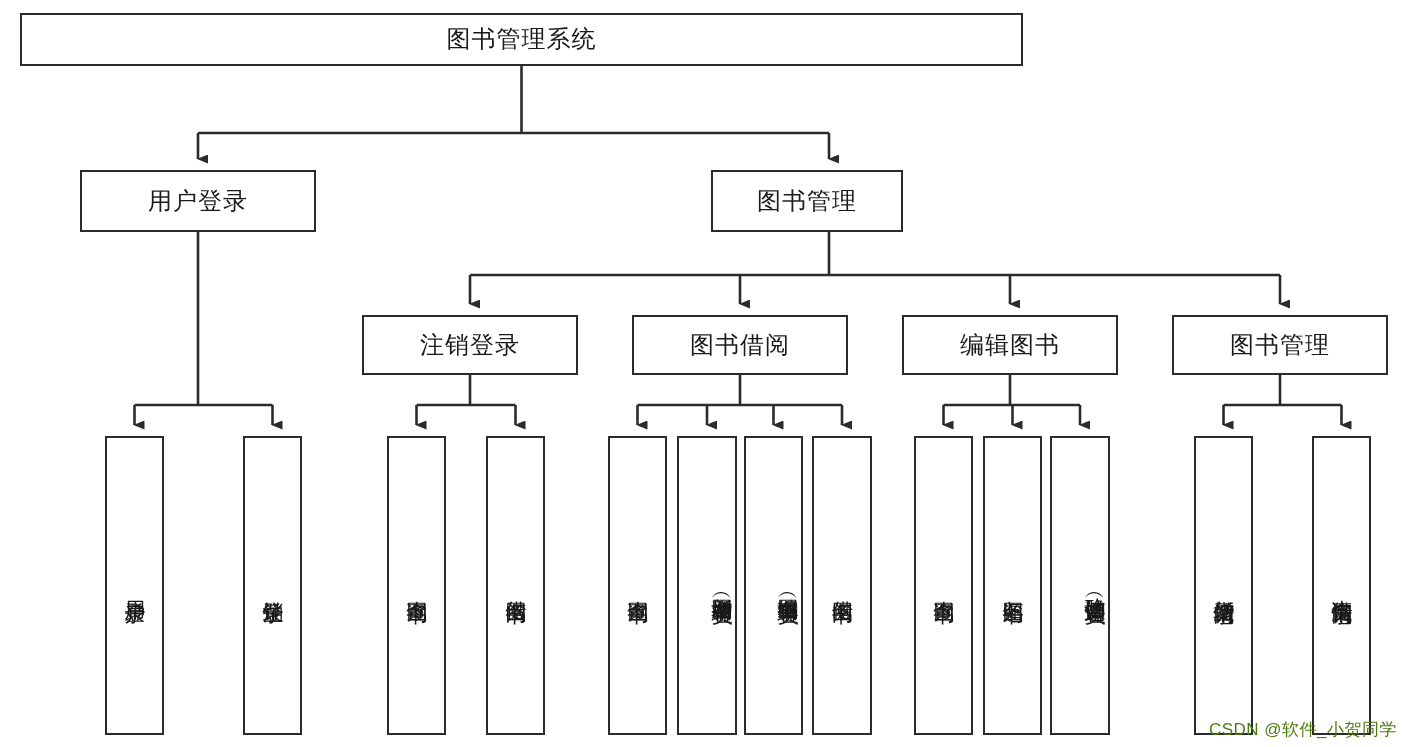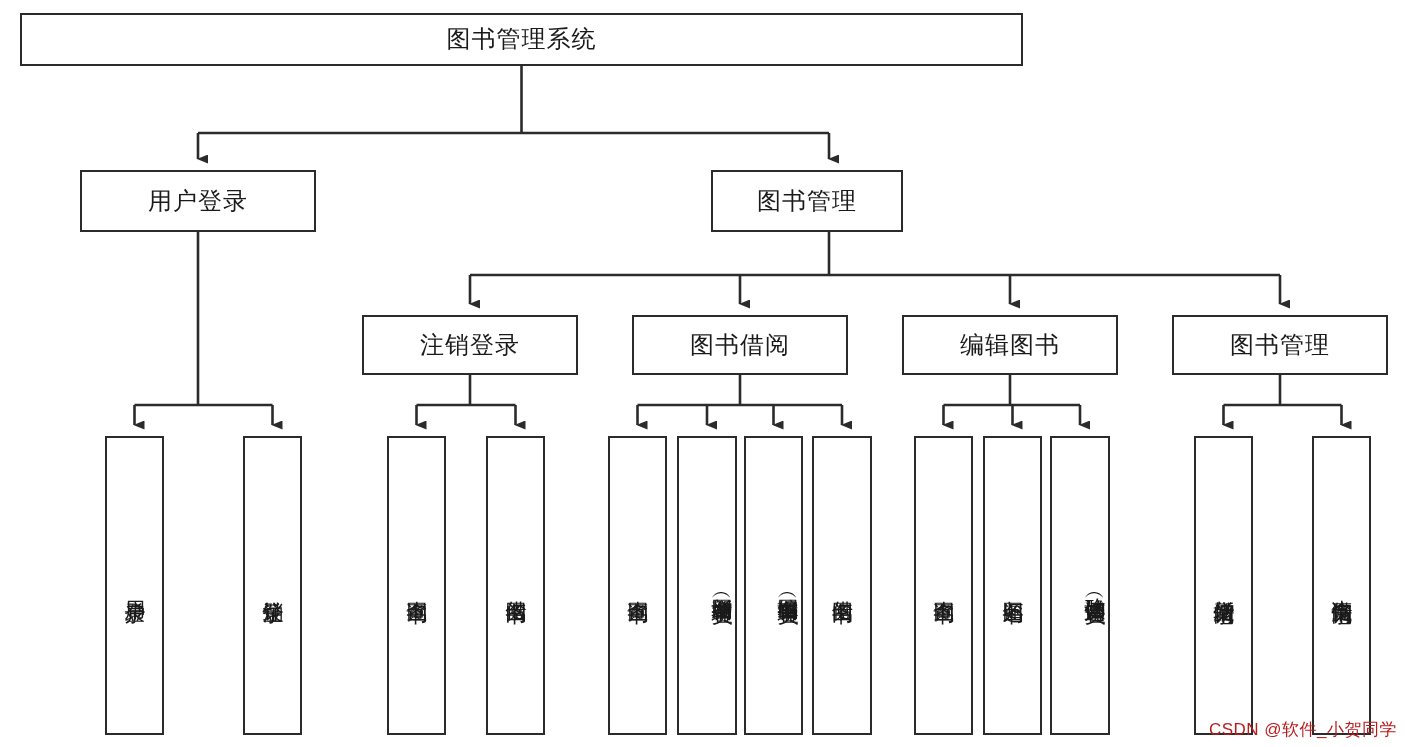--- a/index.html
+++ b/index.html
@@ -54,21 +54,21 @@
   }
   .node .label {
     display: block;
     white-space: pre-line;
   }
   #watermark {
     position: absolute;
     right: 8px;
     bottom: 6px;
     font-size: 17px;
-    color: #b91c1c;
+    color: #4d7c0f;
     letter-spacing: 0.5px;
     user-select: none;
     white-space: nowrap;
   }
 </style>
 </head>
 <body>
 
 <div id="canvas">
   <svg id="wires" viewBox="0 0 1405 747" preserveAspectRatio="none" aria-hidden="true">

